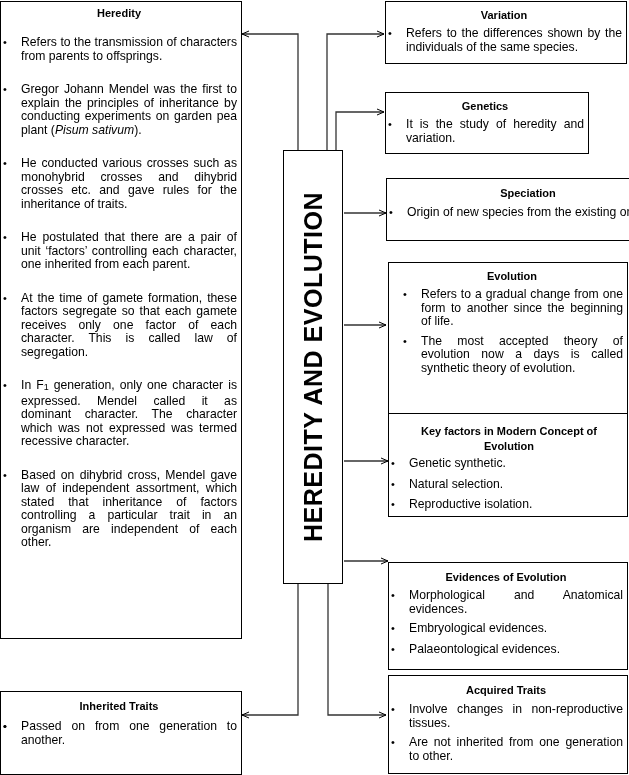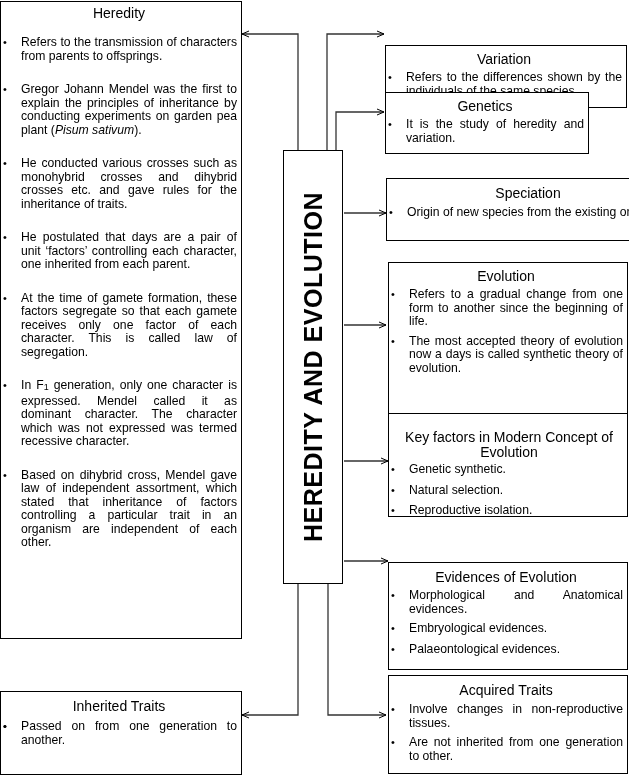--- a/index.html
+++ b/index.html
@@ -1,19 +1,19 @@
 <!DOCTYPE html>
 <html><head>
 <meta charset="utf-8">
 <style>
   html, body { margin:0; padding:0; background:#ffffff; }
   body { width:629px; height:775px; position:relative; overflow:hidden;
          font-family:"Liberation Sans", sans-serif; color:#000; font-size:12.2px; }
   .box { position:absolute; border:1.3px solid #000; background:#fff; box-sizing:border-box; }
-  .box h3 { margin:0; font-size:14px; font-weight:normal; text-align:center; line-height:15px; }
+  .box h3 { margin:0; font-size:11px; font-weight:bold; text-align:center; line-height:15px; }
   .box ul { margin:0; padding:0; list-style:none; }
   .box li { position:relative; padding-left:20px; text-align:justify; line-height:13.5px; }
   .box li .bullet { position:absolute; left:2px; top:0; font-size:11px; }
   .center-box { position:absolute; left:283px; top:150px; width:60px; height:434px;
                 border:1.3px solid #000; box-sizing:border-box; background:#fff; }
   .center-title { position:absolute; left:50%; top:50%; transform:translate(-50%,-50%) rotate(-90deg);
                   white-space:nowrap; font-weight:bold; font-size:25px; letter-spacing:0.5px; }
   svg.connectors { position:absolute; left:0; top:0; }
   sub { font-size:9px; vertical-align:-1px; }
 </style>
@@ -42,65 +42,65 @@
 <div class="center-box">
   <div class="center-title">HEREDITY AND EVOLUTION</div>
 </div>
 
 <div class="box" style="left:0;top:1px;width:242px;height:638px;padding:4px 4px 0 0;">
   <h3 style="margin-bottom:15px;">Heredity</h3>
   <ul>
     <li style="margin-bottom:20px;"><span class="bullet">•</span><span>Refers to the transmission of characters from parents to offsprings.</span></li>
     <li style="margin-bottom:20px;"><span class="bullet">•</span><span>Gregor Johann Mendel was the first to explain the principles of inheritance by conducting experiments on garden pea plant (</span><i>Pisum sativum</i><span>).</span></li>
     <li style="margin-bottom:20px;"><span class="bullet">•</span><span>He conducted various crosses such as monohybrid crosses and dihybrid crosses etc. and gave rules for the inheritance of traits.</span></li>
-    <li style="margin-bottom:20px;"><span class="bullet">•</span><span>He postulated that days are a pair of unit ‘factors’ controlling each character, one inherited from each parent.</span></li>
+    <li style="margin-bottom:20px;"><span class="bullet">•</span><span>He postulated that there are a pair of unit ‘factors’ controlling each character, one inherited from each parent.</span></li>
     <li style="margin-bottom:20px;"><span class="bullet">•</span><span>At the time of gamete formation, these factors segregate so that each gamete receives only one factor of each character. This is called law of segregation.</span></li>
     <li style="margin-bottom:20px;"><span class="bullet">•</span><span>In F</span><sub>1</sub><span> generation, only one character is expressed. Mendel called it as dominant character. The character which was not expressed was termed recessive character.</span></li>
     <li><span class="bullet">•</span><span>Based on dihybrid cross, Mendel gave law of independent assortment, which stated that inheritance of factors controlling a particular trait in an organism are independent of each other.</span></li>
   </ul>
 </div>
 
 <div class="box" style="left:0;top:691px;width:242px;height:84px;padding:7px 4px 16px 0;">
   <h3 style="margin-bottom:2px;">Inherited Traits</h3>
   <ul>
     <li style="margin-bottom:6px;"><span class="bullet">•</span></li>
     <li><span class="bullet">•</span><span>Passed on from one generation to another.</span></li>
   </ul>
 </div>
 
-<div class="box" style="left:385px;top:1px;width:242px;height:63px;padding:6px 4px 0 0;margin-top:44px;">
+<div class="box" style="left:385px;top:1px;width:242px;height:63px;padding:6px 4px 0 0;">
   <h3 style="margin-bottom:4px;">Variation</h3>
   <ul>
     <li><span class="bullet">•</span><span>Refers to the differences shown by the individuals of the same species.</span></li>
   </ul>
 </div>
 
 <div class="box" style="left:385px;top:92px;width:204px;height:62px;padding:6px 4px 0 0;">
   <h3 style="margin-bottom:4px;">Genetics</h3>
   <ul>
     <li><span class="bullet">•</span><span>It is the study of heredity and variation.</span></li>
   </ul>
 </div>
 
 <div class="box" style="left:386px;top:178px;width:288px;height:63px;padding:7px 4px 0 0;">
   <h3 style="margin-bottom:5px;">Speciation</h3>
   <ul>
     <li><span class="bullet">•</span><span>Origin of new species from the existing one.</span></li>
   </ul>
 </div>
 
-<div class="box" style="left:388px;top:262px;width:240px;height:162px;padding:6px 4px 0 0;">
+<div class="box" style="left:388px;top:262px;width:240px;height:162px;padding:6px 4px 0 12px;">
   <h3 style="margin-bottom:4px;">Evolution</h3>
   <ul>
     <li style="margin-bottom:6px;"><span class="bullet">•</span><span>Refers to a gradual change from one form to another since the beginning of life.</span></li>
     <li><span class="bullet">•</span><span>The most accepted theory of evolution now a days is called synthetic theory of evolution.</span></li>
   </ul>
 </div>
 
-<div class="box" style="left:388px;top:413px;width:240px;height:104px;padding:16px 4px 0 0;">
+<div class="box" style="left:388px;top:413px;width:240px;height:104px;padding:10px 4px 0 0;">
   <h3 style="margin-bottom:3px;padding-left:6px;">Key factors in Modern Concept of Evolution</h3>
   <ul>
     <li style="margin-bottom:7px;"><span class="bullet">•</span><span>Genetic synthetic.</span></li>
     <li style="margin-bottom:7px;"><span class="bullet">•</span><span>Natural selection.</span></li>
     <li><span class="bullet">•</span><span>Reproductive isolation.</span></li>
   </ul>
 </div>
 
 <div class="box" style="left:388px;top:562px;width:240px;height:108px;padding:7px 4px 0 0;">
   <h3 style="margin-bottom:4px;">Evidences of Evolution</h3>

